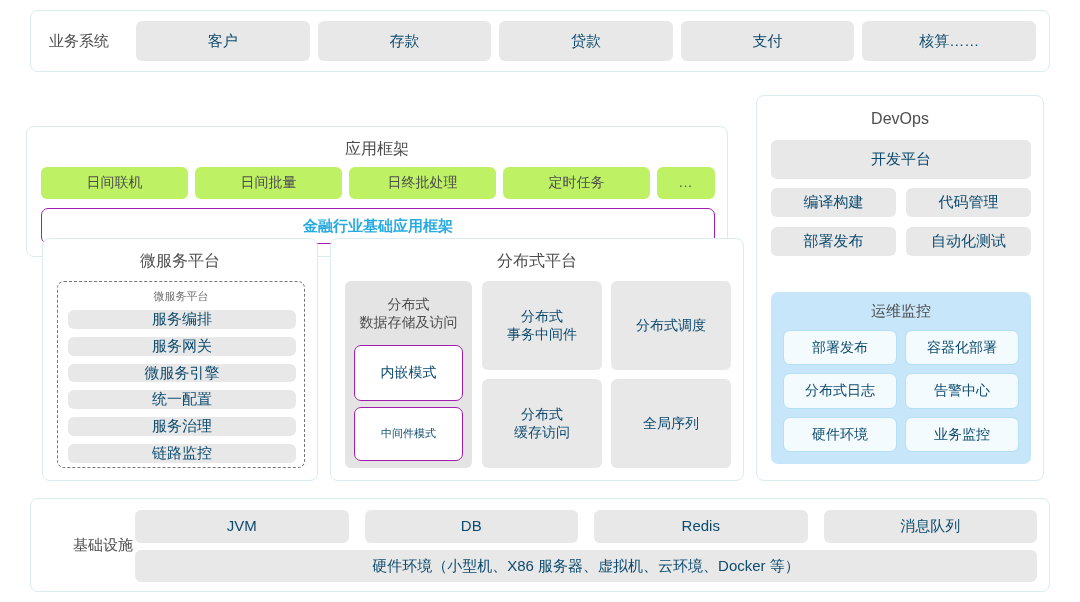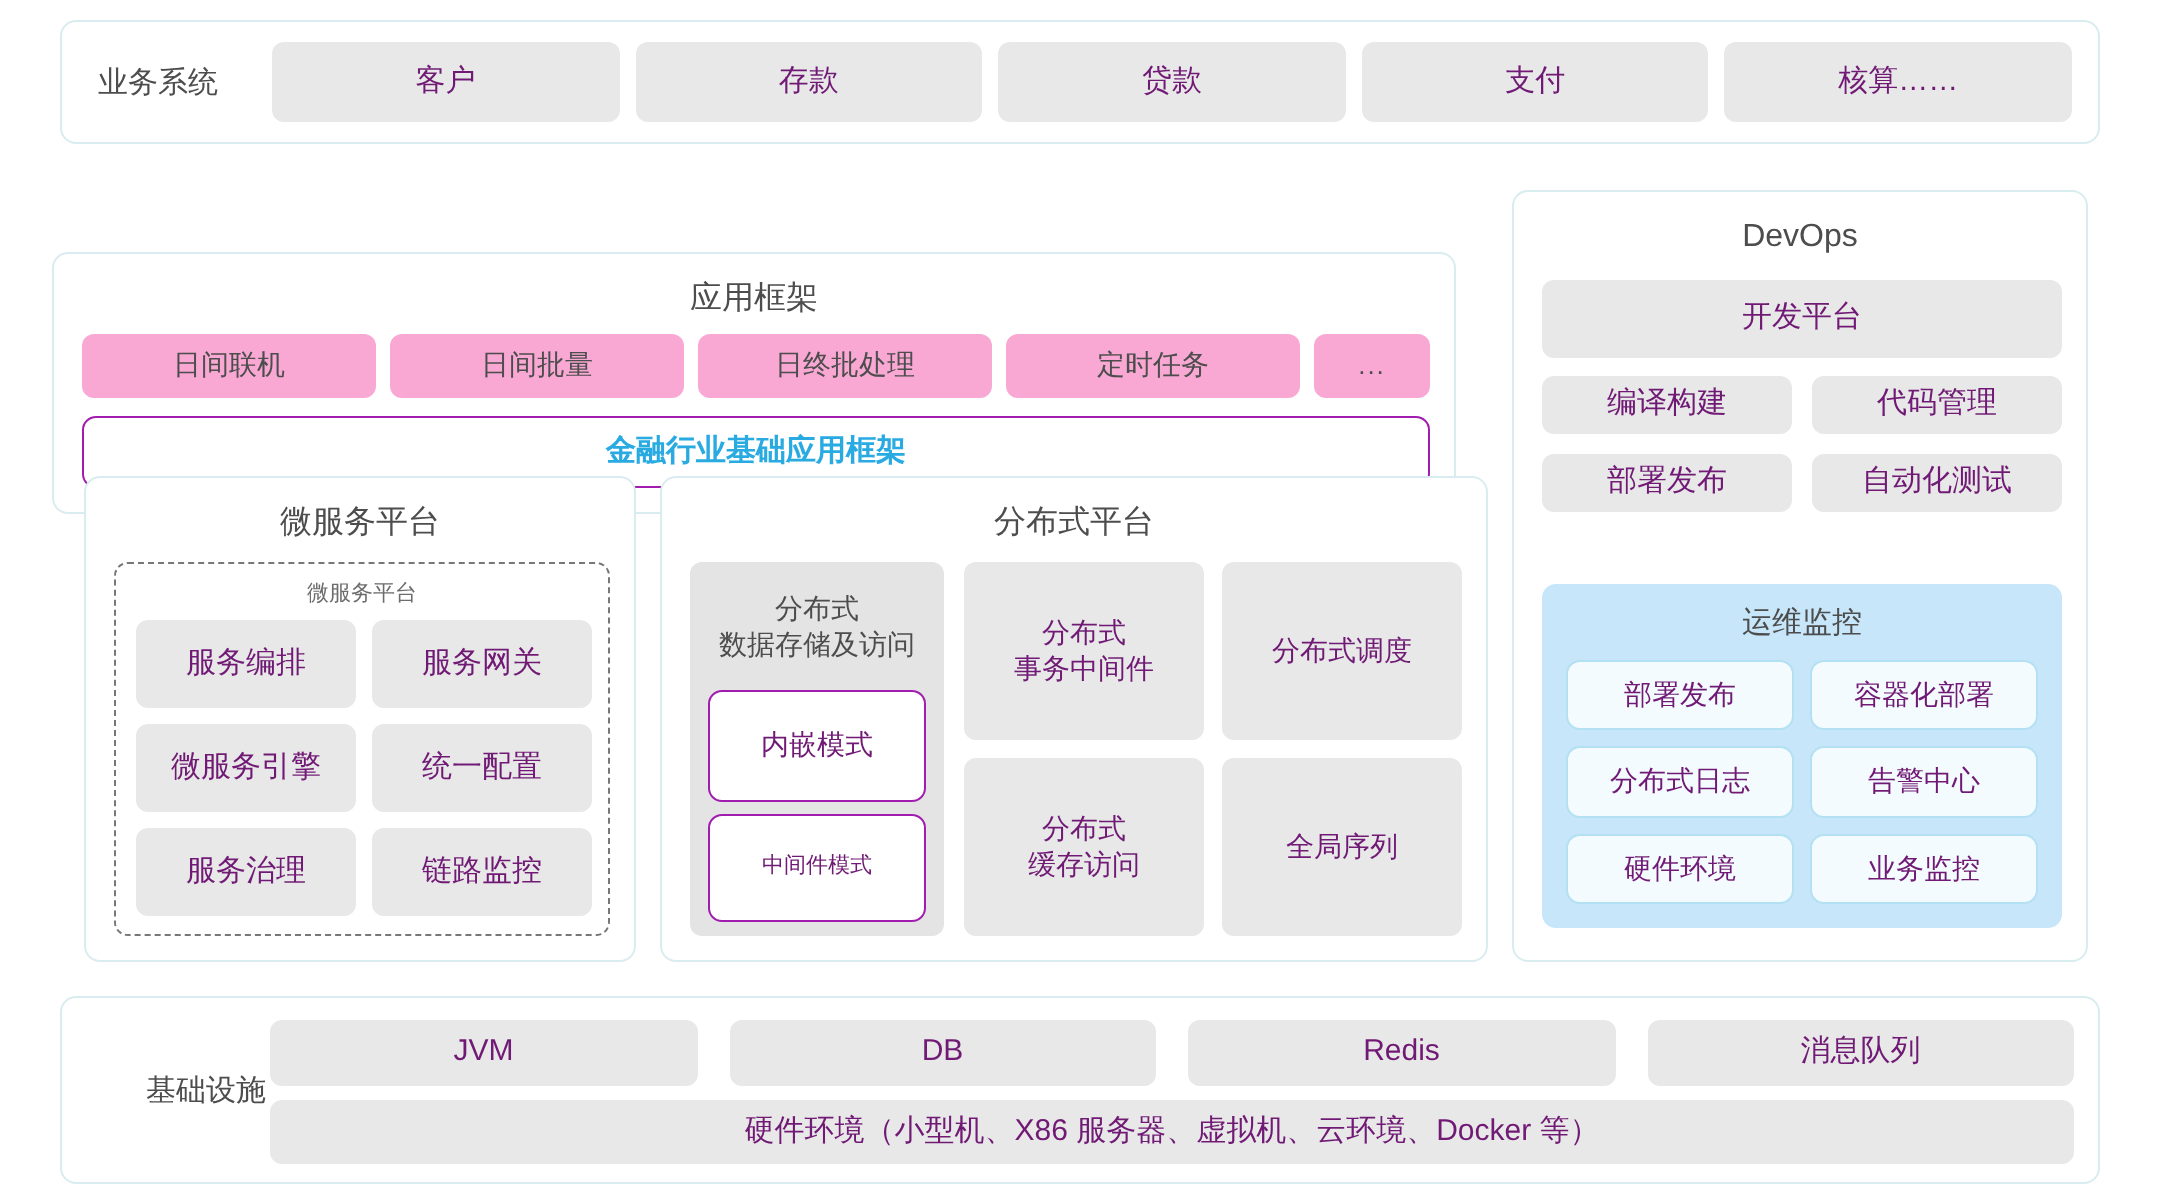--- a/index.html
+++ b/index.html
@@ -28,31 +28,31 @@
     background: #ffffff;
     border: 1px solid #d9ecef;
     border-radius: 8px;
   }
 
   
   .tile {
     box-sizing: border-box;
     background: #e8e8e8;
     border-radius: 6px;
-    color: #701a75;
+    color: #0c4a6e;
     display: flex;
     align-items: center;
     justify-content: center;
     text-align: center;
     font-size: 15px;
     line-height: 1.25;
     white-space: pre-line;
   }
   .tile.blue {
-    background: #f9a8d4;
+    background: #bef264;
     color: #4d4d4d;
   }
   .tile.outline {
     background: #ffffff;
     border: 1px solid #a21caf;
     border-radius: 7px;
   }
   .tile.outline-soft {
     background: #f4fbfe;
     border: 1px solid #b3e0f2;
@@ -121,21 +121,21 @@
     left: 0; top: 7px; width: 100%;
     text-align: center;
     font-size: 11px;
     color: #6d6d6d;
   }
   #micro-grid {
     position: absolute;
     left: 10px; top: 28px;
     width: 228px; height: 148px;
     display: grid;
-    grid-template-columns: 1fr 1fr;
+    grid-template-columns: 1fr;
     grid-template-rows: 1fr 1fr 1fr;
     gap: 8px;
     font-family: Liberation Serif, serif;
   }
   #micro-grid .tile { font-size: 15px; }
 
   
   #panel-dist { left: 330px; top: 238px; width: 414px; height: 243px; }
   #panel-dist .panel-title { top: 12px; font-size: 16px; }
   #dist-col-left {

